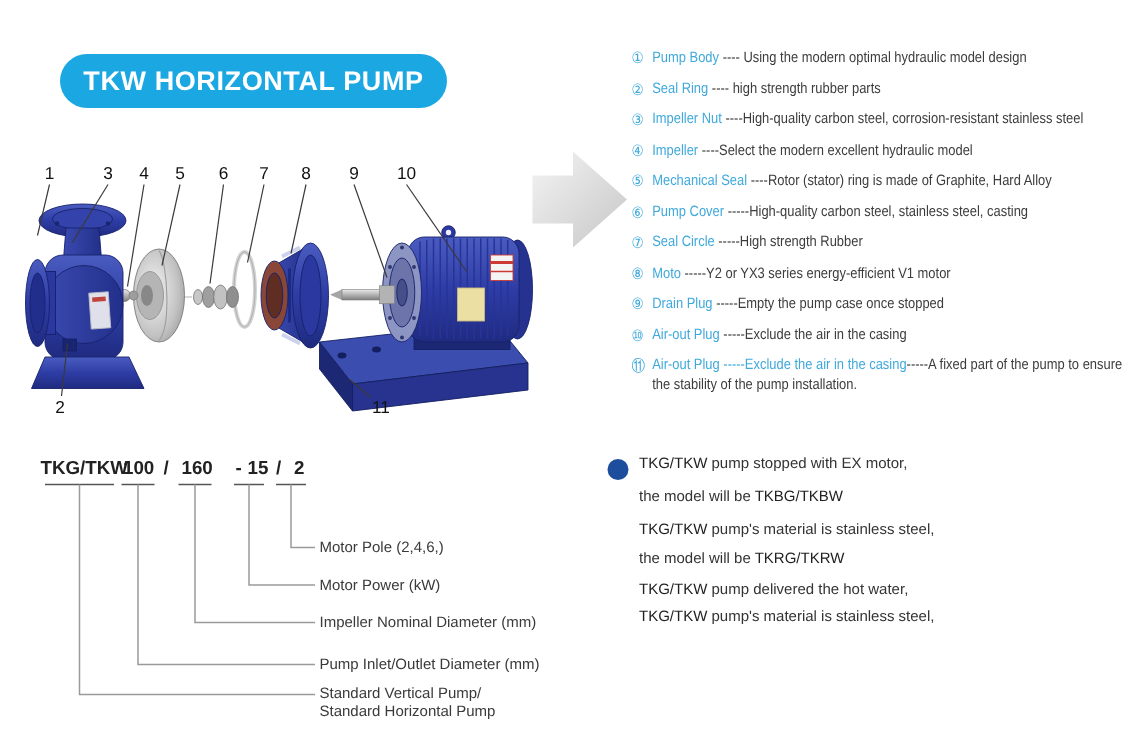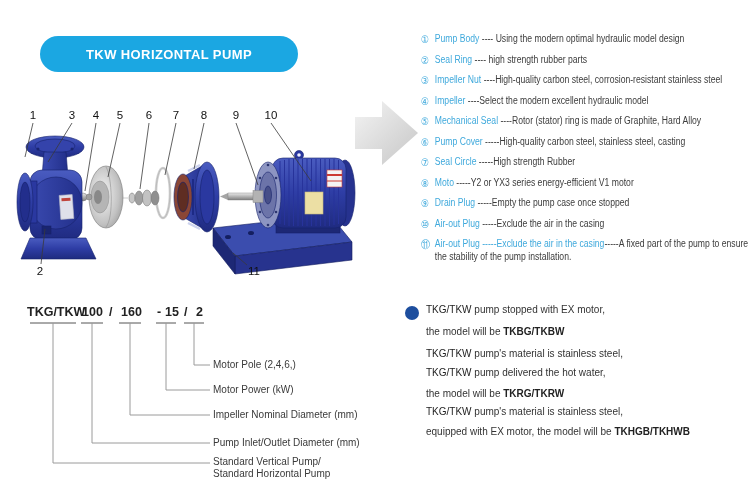--- a/index.html
+++ b/index.html
@@ -2,21 +2,21 @@
 <html><head>
 <meta charset="utf-8">
 <style>
   html,body{margin:0;padding:0;background:#fff;}
   .stage{position:relative;width:756px;height:500px;background:#fff;overflow:hidden;
          font-family:"Liberation Sans",sans-serif;}
 
   
   .banner{position:absolute;left:40px;top:36px;width:258px;height:36px;background:#1ba7e2;
           border-radius:18px;display:flex;align-items:center;justify-content:center;}
-  .banner span{color:#fff;font-weight:bold;font-size:13px;letter-spacing:.4px;}
+  .banner span{color:#fff;font-weight:bold;font-size:18px;letter-spacing:.4px;}
 
   
   .parts{position:absolute;left:421px;top:33px;width:386px;}
   .part-item{display:flex;font-size:10px;line-height:12.5px;margin-bottom:8px;color:#3c3c3c;
              transform:scaleX(.862);transform-origin:left top;}
   .pnum{color:#3fa9dc;font-family:"DejaVu Sans",sans-serif;font-size:10.5px;flex:0 0 16px;}
   .ptext{flex:1;}
   .plabel{color:#3fa9dc;}
   .pdesc{color:#3c3c3c;}
 
@@ -33,21 +33,21 @@
   .variants{position:absolute;left:403px;top:303px;width:348px;font-size:10px;color:#333;}
   .bullet{position:absolute;left:2px;top:3px;width:14px;height:14px;border-radius:50%;background:#1d4e9e;}
   .vline{margin-left:23px;line-height:13px;}
   .vline:nth-child(2){margin-bottom:9px;}
   .vline:nth-child(3){margin-bottom:9px;}
   .vline:nth-child(4){margin-bottom:6px;}
   .vline:nth-child(5){margin-bottom:8px;}
   .vline:nth-child(6){margin-bottom:5px;}
   .vline:nth-child(7){margin-bottom:7px;}
   .vline:nth-child(8){margin-bottom:2px;}
-  .vb{font-weight:bold;color:#222;}
+  .vb{font-weight:normal;color:#222;}
 </style>
 </head>
 <body>
 
 <div class="stage">
 
   <div class="banner">
     <span>TKW HORIZONTAL PUMP</span>
   </div>
 
@@ -294,19 +294,18 @@
       <text x="193" y="172">Standard Vertical Pump/</text>
       <text x="193" y="184">Standard Horizontal Pump</text>
     </g>
   </svg>
 
   <div class="variants">
     <span class="bullet"></span>
     <div class="vline"><span class="vb" style="font-weight:normal">TKG/TKW</span><span> pump stopped with EX motor,</span><span class="vb"></span></div>
     <div class="vline"><span class="vb" style="font-weight:normal"></span><span>the model will be </span><span class="vb">TKBG/TKBW</span></div>
     <div class="vline"><span class="vb" style="font-weight:normal">TKG/TKW</span><span> pump's material is stainless steel,</span><span class="vb"></span></div>
+    <div class="vline"><span class="vb" style="font-weight:normal"></span><span>the model will be </span><span class="vb">TKRG/TKRW</span></div>
     <div class="vline"><span class="vb" style="font-weight:normal">TKG/TKW</span><span> pump delivered the hot water,</span><span class="vb"></span></div>
-    <div class="vline"><span class="vb" style="font-weight:normal"></span><span>the model will be </span><span class="vb">TKRG/TKRW</span></div>
     <div class="vline"><span class="vb" style="font-weight:normal">TKG/TKW</span><span> pump's material is stainless steel,</span><span class="vb"></span></div>
-    <div class="vline"><span class="vb" style="font-weight:normal"></span><span>equipped with EX motor, the model will be </span><span class="vb">TKHGB/TKHWB</span></div>
   </div>
 
 </div>
 
 </body></html>

